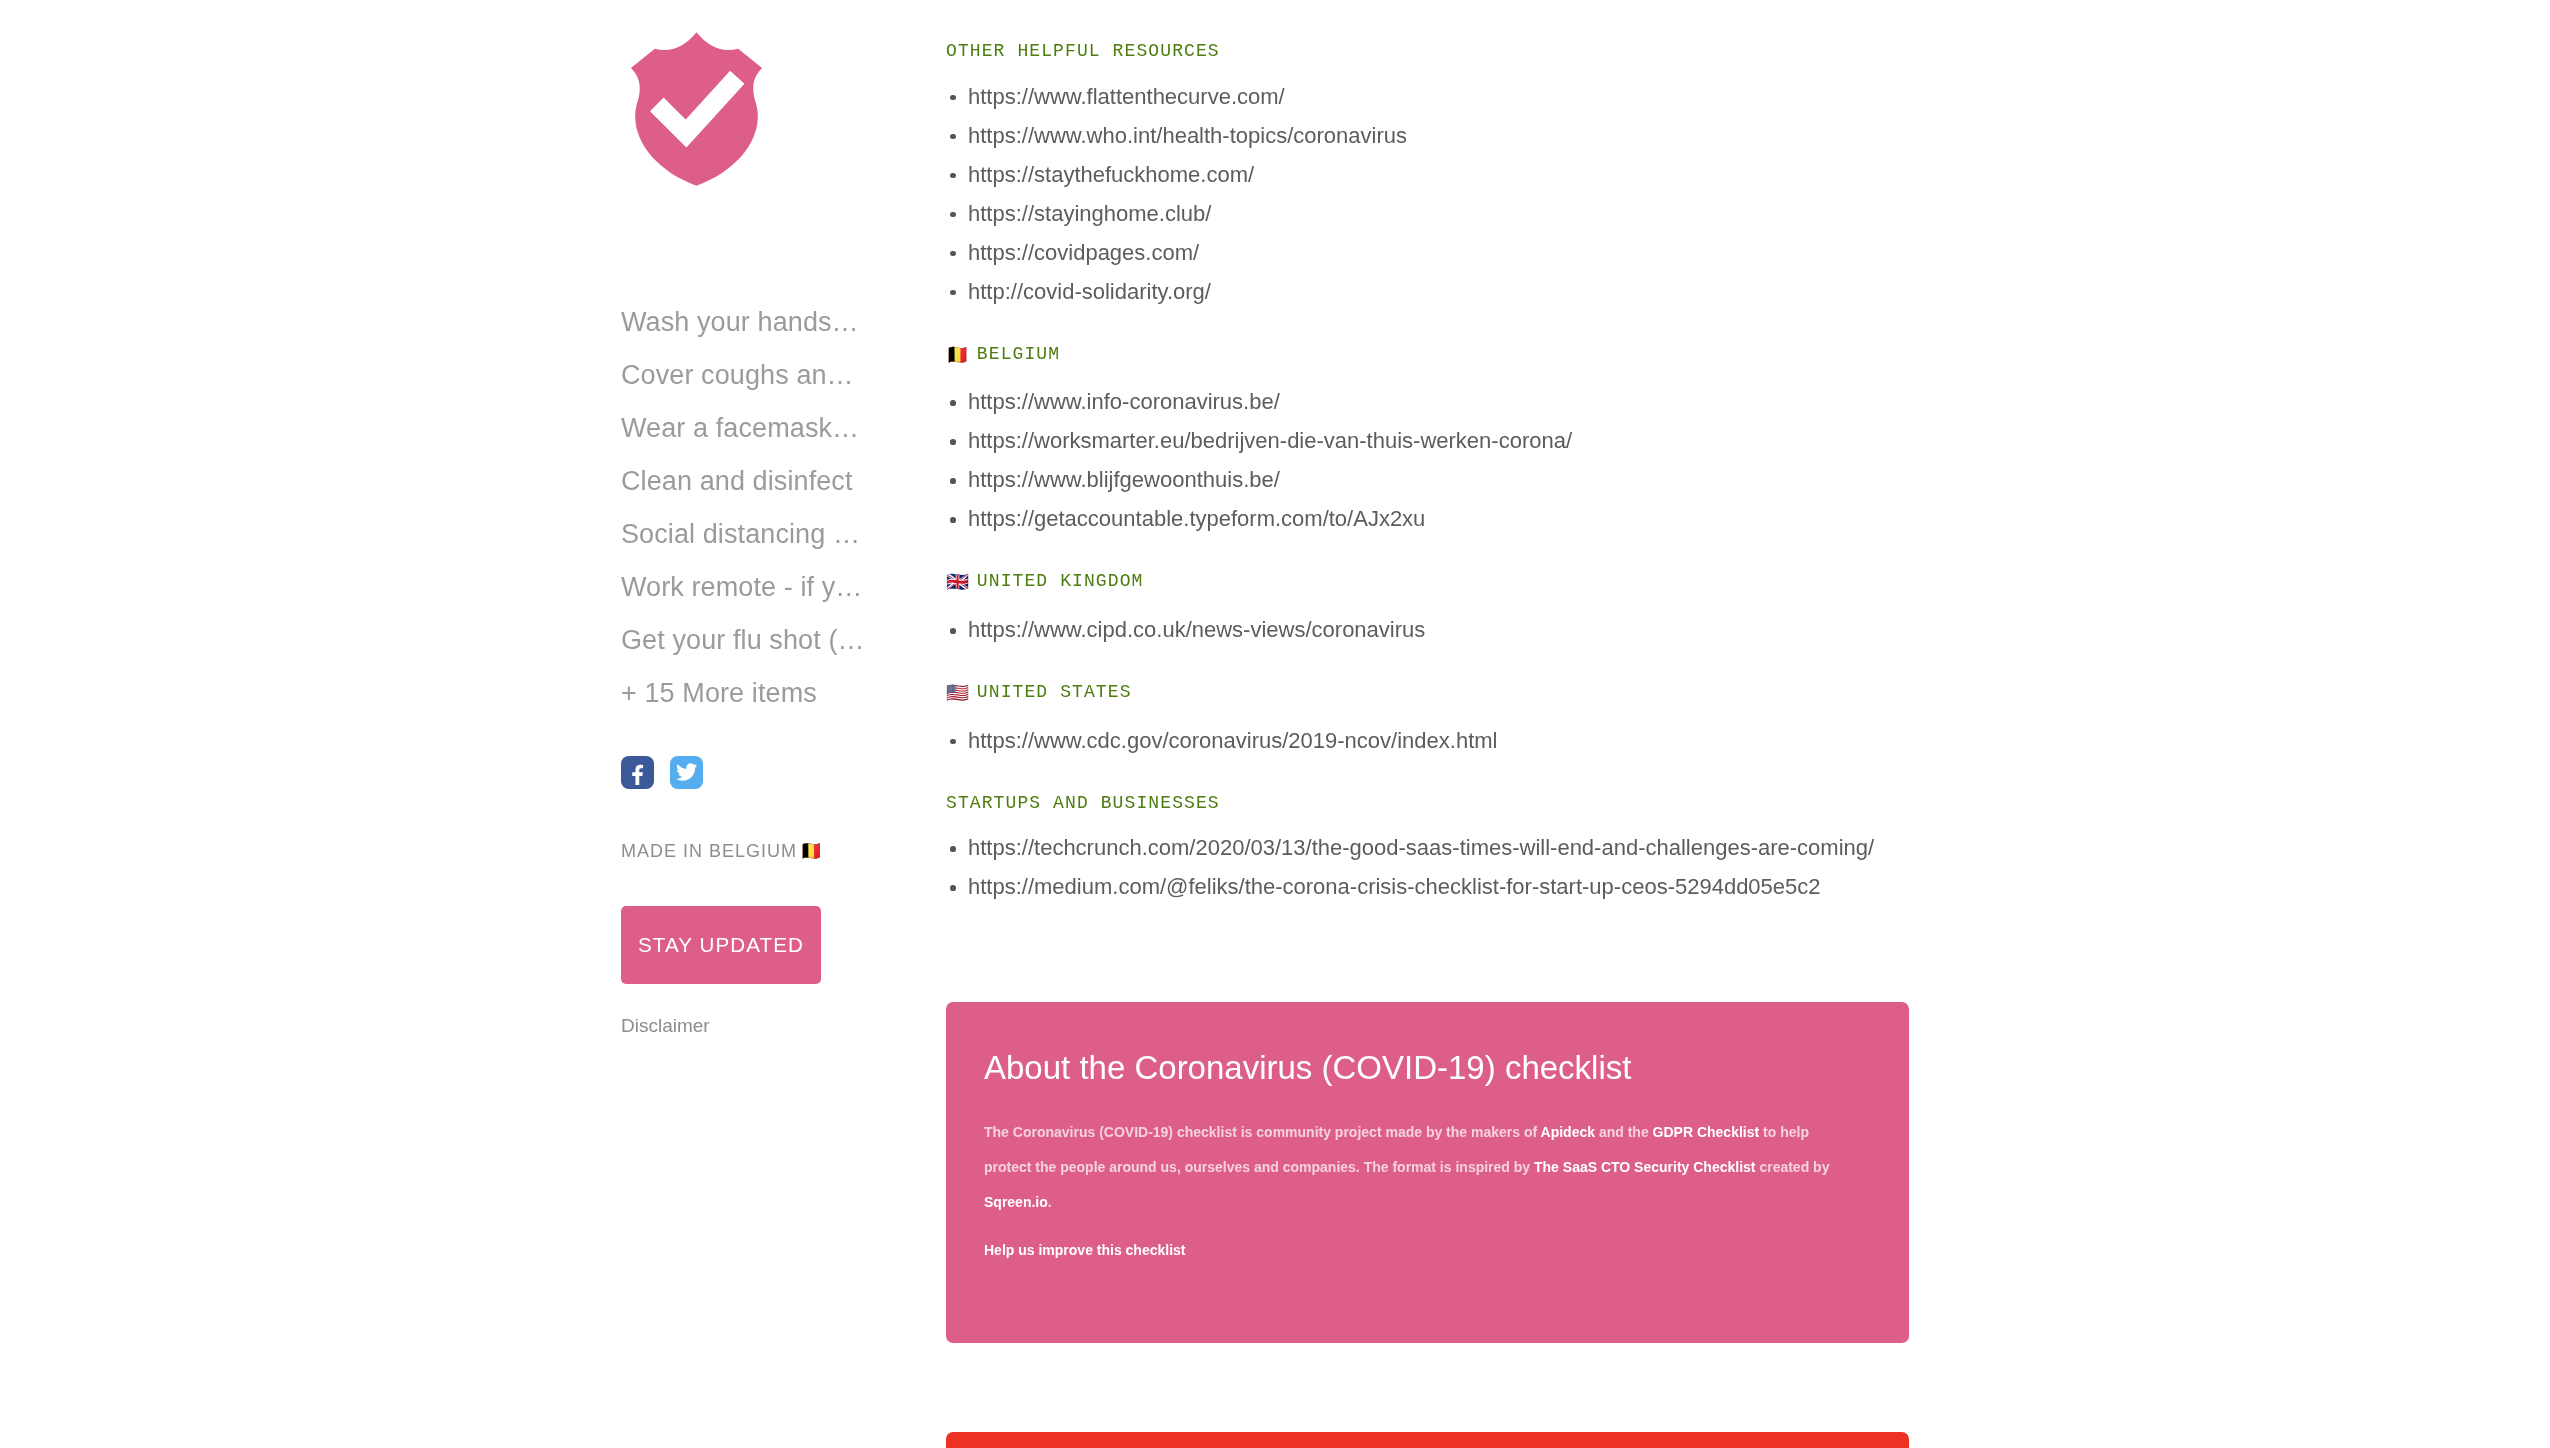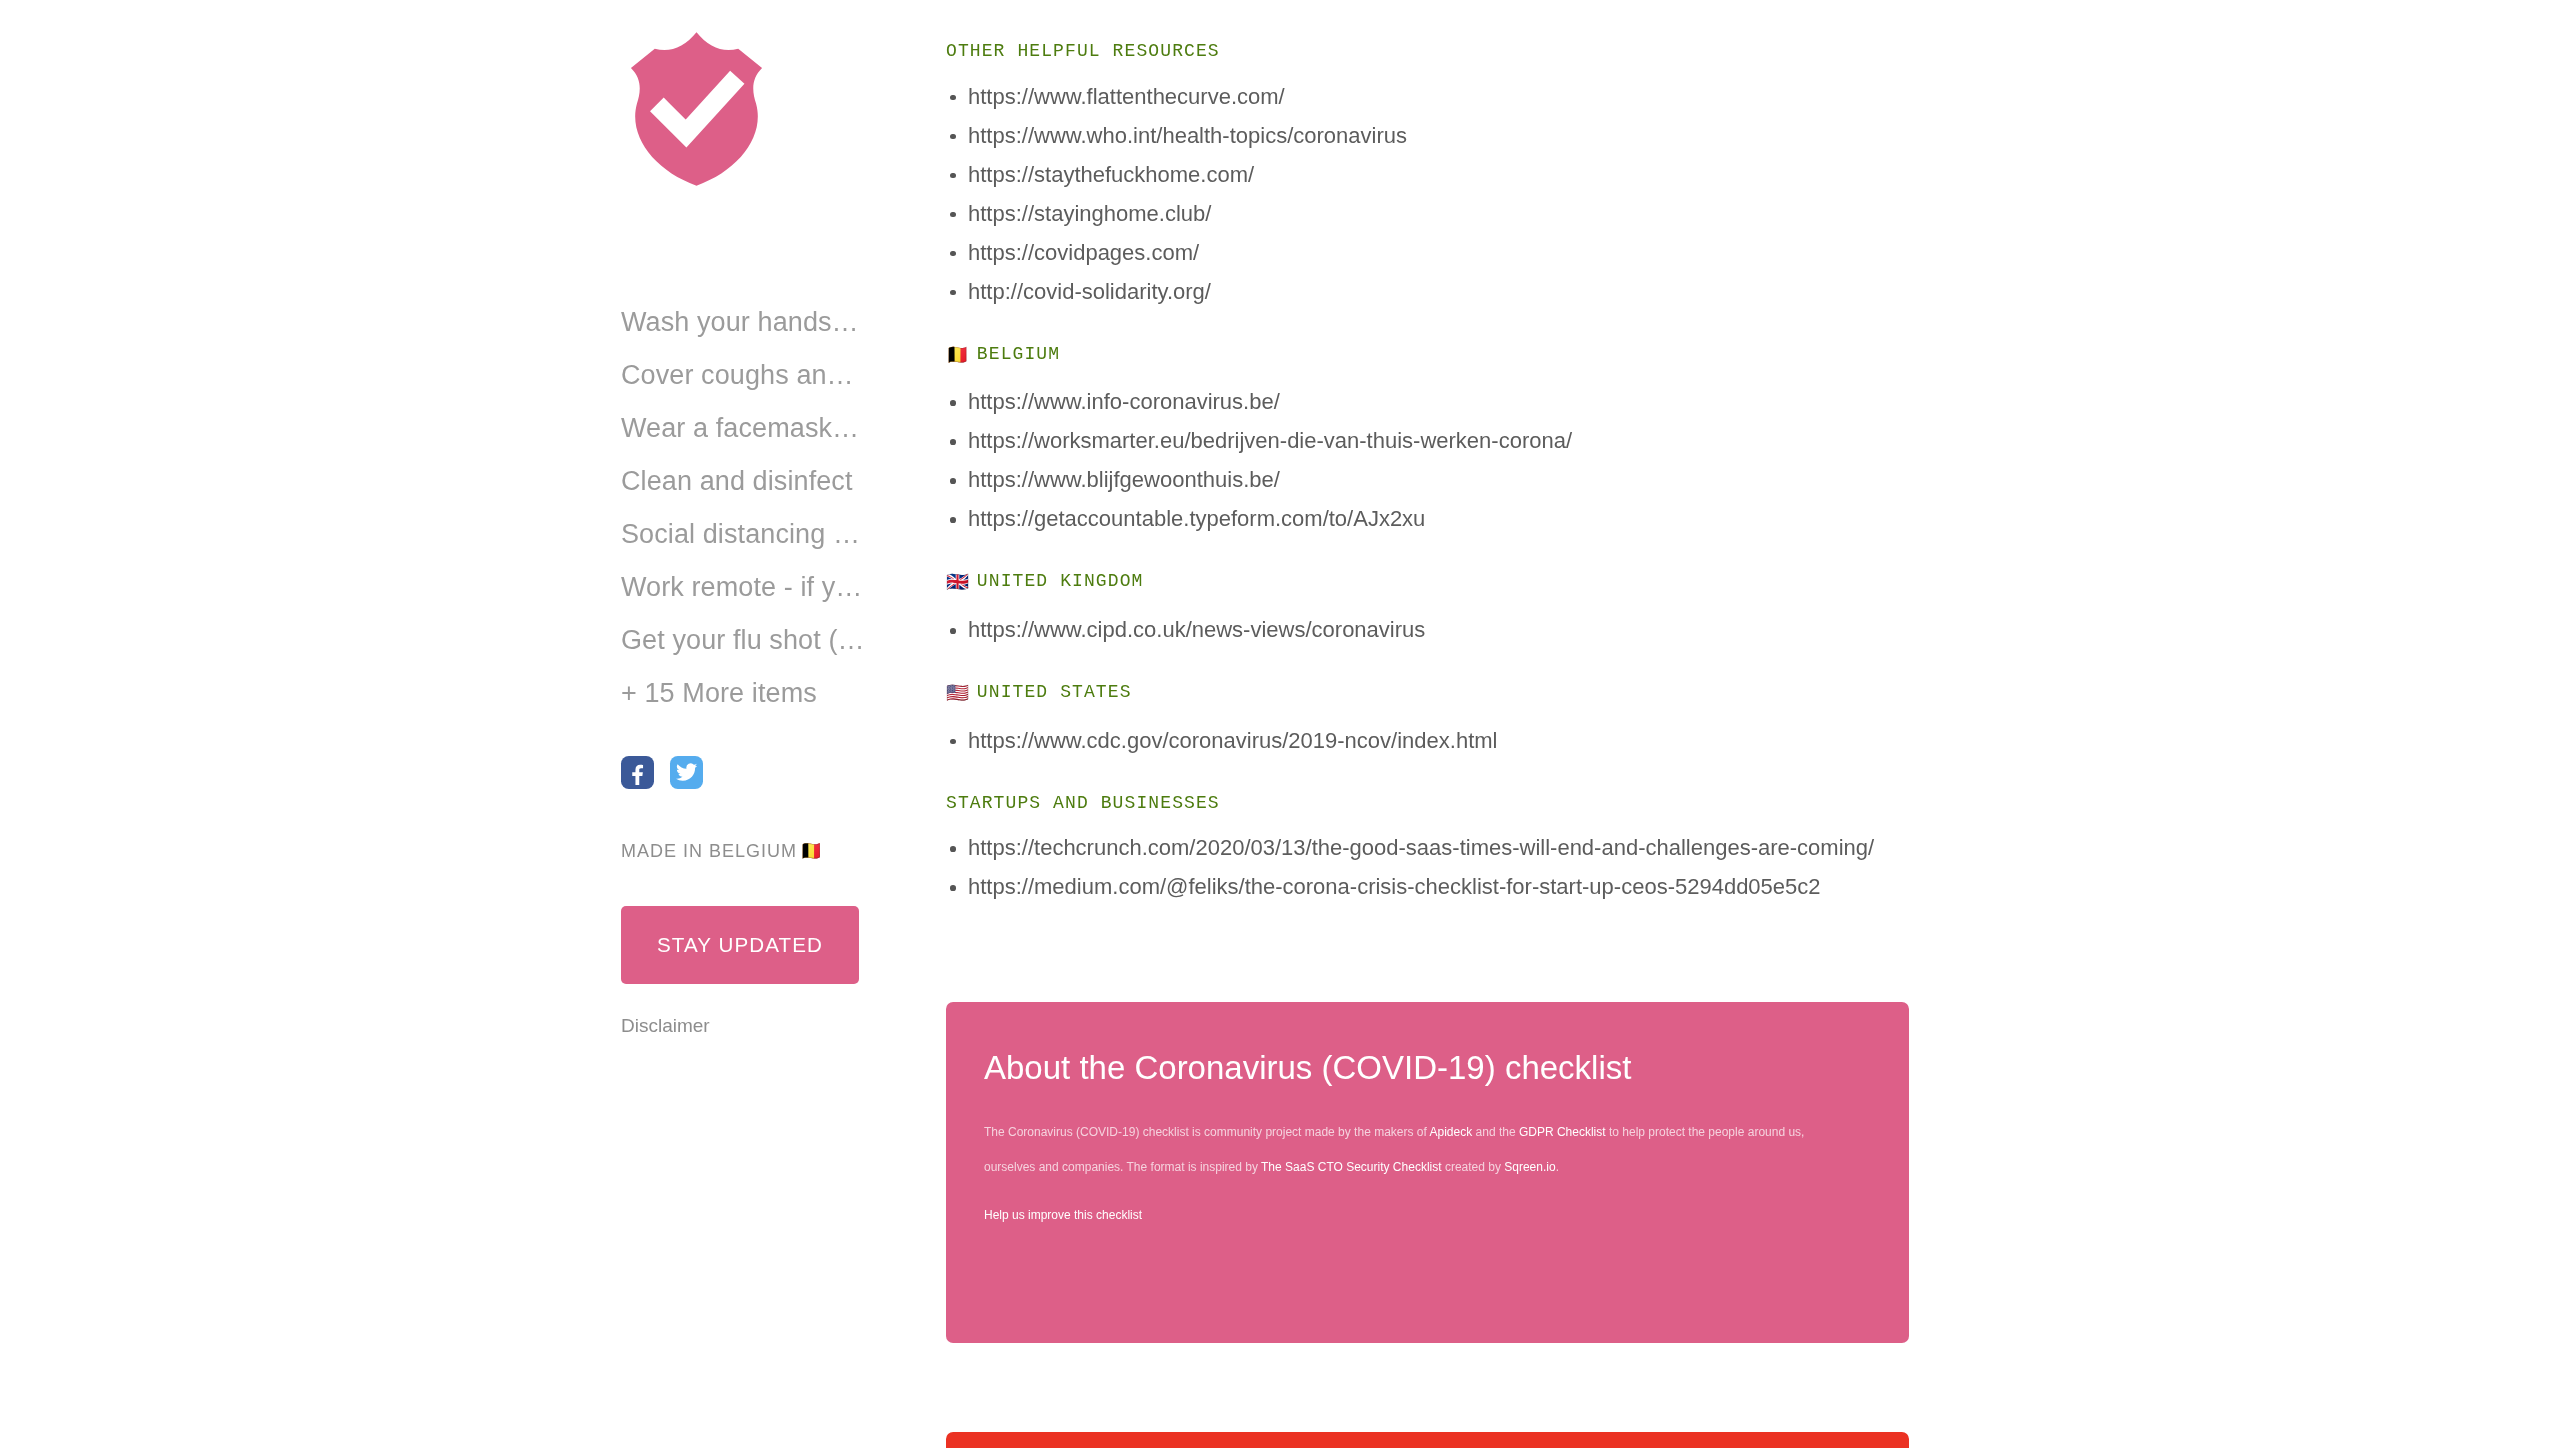--- a/index.html
+++ b/index.html
@@ -72,21 +72,21 @@
     margin-top: 51px;
     font-size: 18px;
     letter-spacing: 1px;
     color: #8d8d8d;
     white-space: nowrap;
   }
   .made-in .flag { font-size: 18px; margin-left: 3.6px; }
 
   .stay-updated {
     margin-top: 44px;
-    width: 238px;
+    width: 200px;
     height: 78px;
     background: #dd5f88;
     border: none;
     border-radius: 5px;
     color: #ffffff;
     font-family: "Liberation Sans", sans-serif;
     font-size: 20.6px;
     letter-spacing: 1.1px;
     cursor: pointer;
     display: flex;
@@ -163,22 +163,22 @@
   }
   .about-title {
     color: #ffffff;
     font-size: 33px;
     font-weight: normal;
     line-height: 43px;
     margin-bottom: 26px;
     margin-top: 10px;
   }
   .about-body {
-    font-size: 12px;
-    font-weight: normal;
+    font-size: 14px;
+    font-weight: bold;
     line-height: 35px;
     color: rgba(255,255,255,0.72);
     max-width: 861px;
   }
   .about-body .hl { color: #ffffff; cursor: pointer; }
   .about-body .help {
     display: block;
     color: #ffffff;
     margin-top: 13px;
     cursor: pointer;

